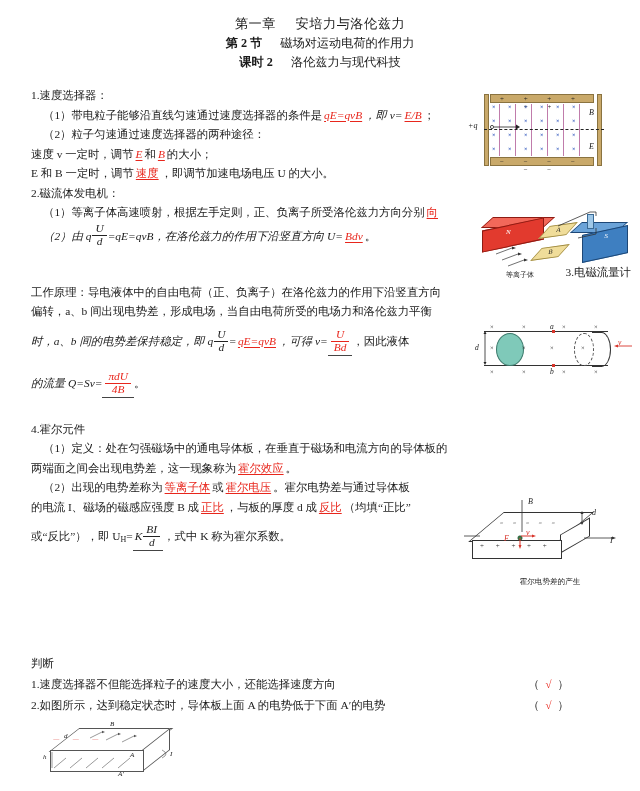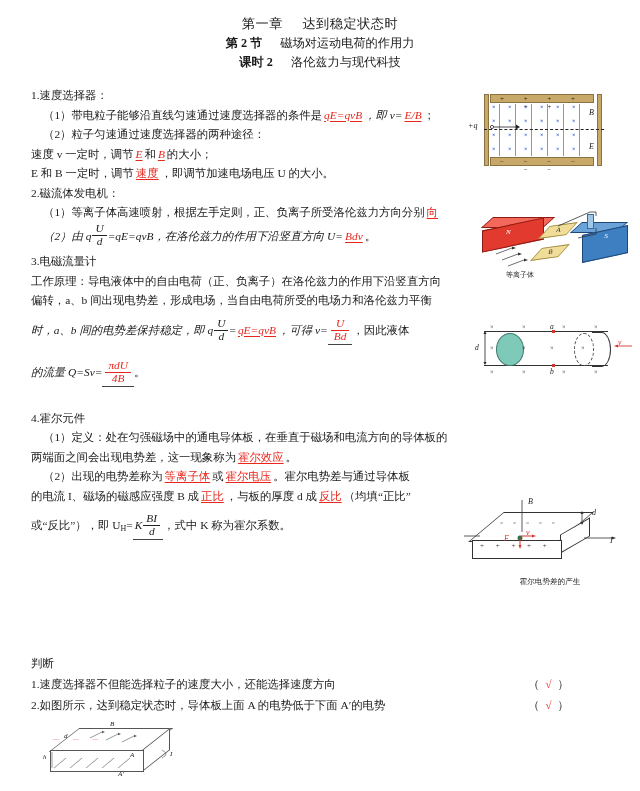--- a/index.html
+++ b/index.html
@@ -285,21 +285,21 @@
 </style>
 </head>
 <body>
 
 <div class="page">
 
   <div class="title-block">
     <div class="t1">
       <span>第一章</span>
       <span class="t-sp"></span>
-      <span>达到稳定状态时</span>
+      <span>安培力与洛伦兹力</span>
     </div>
     <div class="t2">
       <span class="bold">第 2 节</span>
       <span class="t-sp"></span>
       <span>磁场对运动电荷的作用力</span>
     </div>
     <div class="t3">
       <span class="bold">课时 2</span>
       <span class="t-sp"></span>
       <span>洛伦兹力与现代科技</span>
@@ -321,21 +321,21 @@
     </div>
 
     <div class="ln">2.磁流体发电机：</div>
     <div class="ln ind">
       <span>（1）等离子体高速喷射，根据左手定则，正、负离子所受洛伦兹力方向分别</span><span class="ans up">向</span>
     </div>
     <div class="ln tall ind">
       <span class="it">（2）由 q</span><span class="frac"><span class="num">U</span><span class="den">d</span></span><span class="it">=qE=qvB，在洛伦兹力的作用下沿竖直方向 U=</span><span class="ans">Bdv</span><span>。</span>
     </div>
 
-    <div class="ln" style="margin-top:3px;">3.电磁流量计</div>
+    <div class="ln" style="margin-top:14px;text-align:right;">3.电磁流量计</div>
     <div class="ln">工作原理：导电液体中的自由电荷（正、负离子）在洛伦兹力的作用下沿竖直方向</div>
     <div class="ln">偏转，a、b 间出现电势差，形成电场，当自由电荷所受的电场力和洛伦兹力平衡</div>
     <div class="ln tall" style="margin-top:6px;">
       <span class="it">时，a、b 间的电势差保持稳定，即 q</span><span class="frac"><span class="num">U</span><span class="den">d</span></span><span>=</span><span class="ans">qE=qvB</span><span class="it">，可得 v=</span><span class="fracwrap-u"><span class="frac redline"><span class="num">U</span><span class="den">Bd</span></span></span><span>，因此液体</span>
     </div>
     <div class="ln tall" style="margin-top:14px;">
       <span class="it">的流量 Q=Sv=</span><span class="fracwrap-u"><span class="frac redline"><span class="num">πdU</span><span class="den">4B</span></span></span><span>。</span>
     </div>
 
     <div class="ln" style="margin-top:22px;">4.霍尔元件</div>

